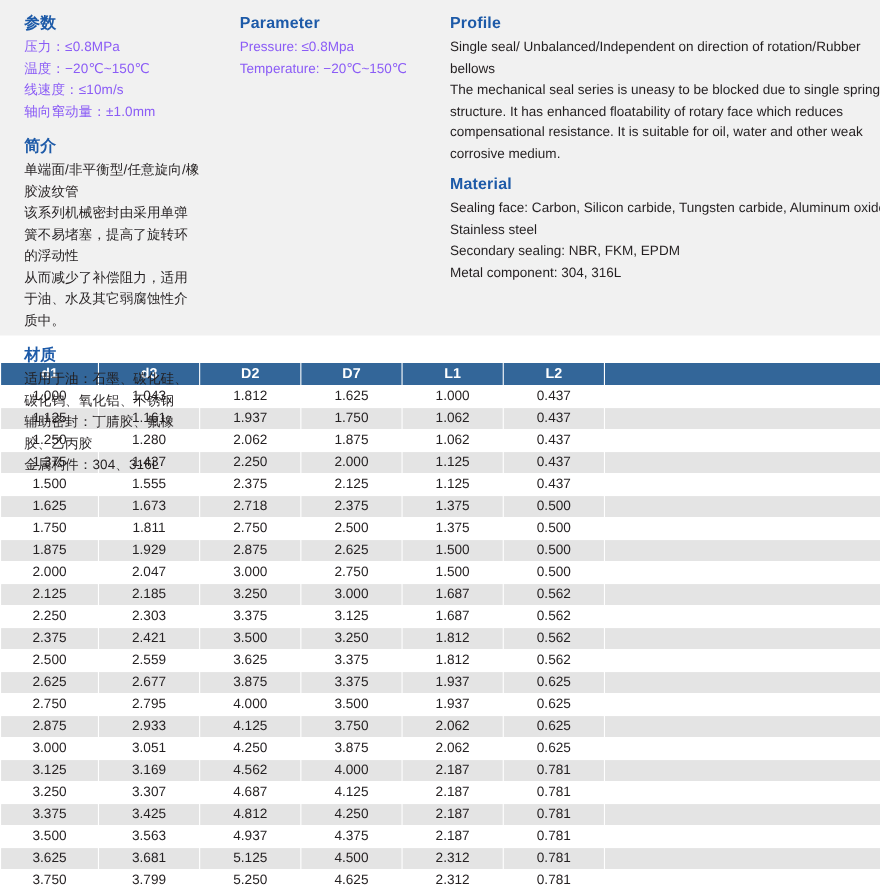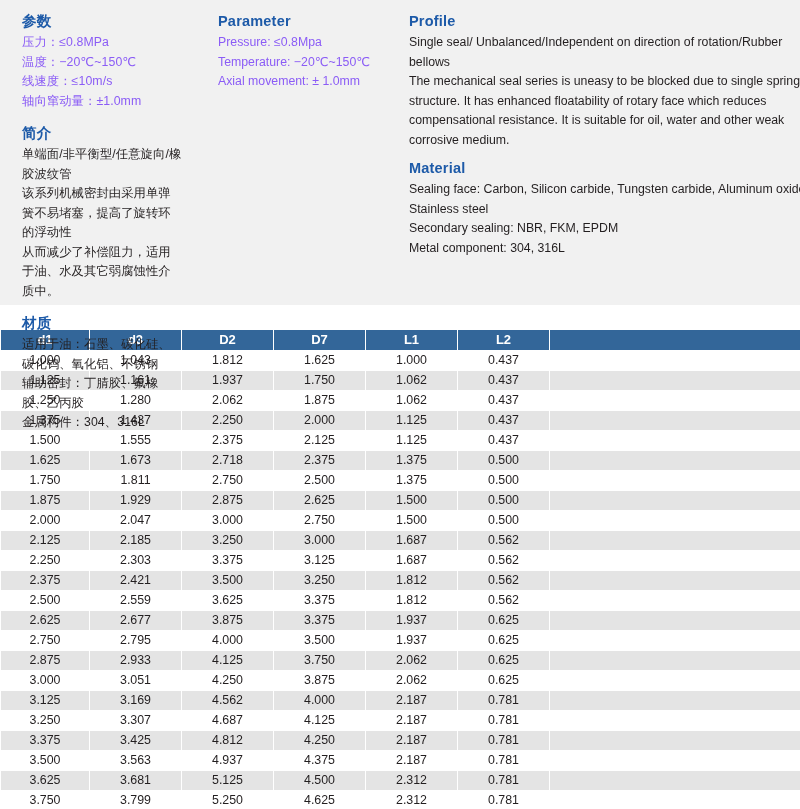--- a/index.html
+++ b/index.html
@@ -132,21 +132,20 @@
       <div class="para">适用于油：石墨、碳化硅、碳化钨、氧化铝、不锈钢</div>
       <div class="para">辅助密封：丁腈胶、氟橡胶、乙丙胶</div>
       <div class="para">金属构件：304、316L</div>
     </div>
   </div>
 
   <div class="col col-en">
     <div class="sec-title en">Parameter</div>
     <div class="line">Pressure: ≤0.8Mpa</div>
     <div class="line">Temperature: −20℃~150℃</div>
-    <div class="line">Axial movement: ± 1.0mm</div>
   </div>
 
   <div class="col col-desc">
     <div class="block">
       <div class="sec-title en">Profile</div>
       <div class="para-wrap">Single seal/ Unbalanced/Independent on direction of rotation/Rubber bellows</div>
       <div class="para-wrap">The mechanical seal series is uneasy to be blocked due to single spring structure. It has enhanced floatability of rotary face which reduces compensational resistance. It is suitable for oil, water and other weak corrosive medium.</div>
     </div>
     <div class="gap-sm"></div>
     <div class="block">

